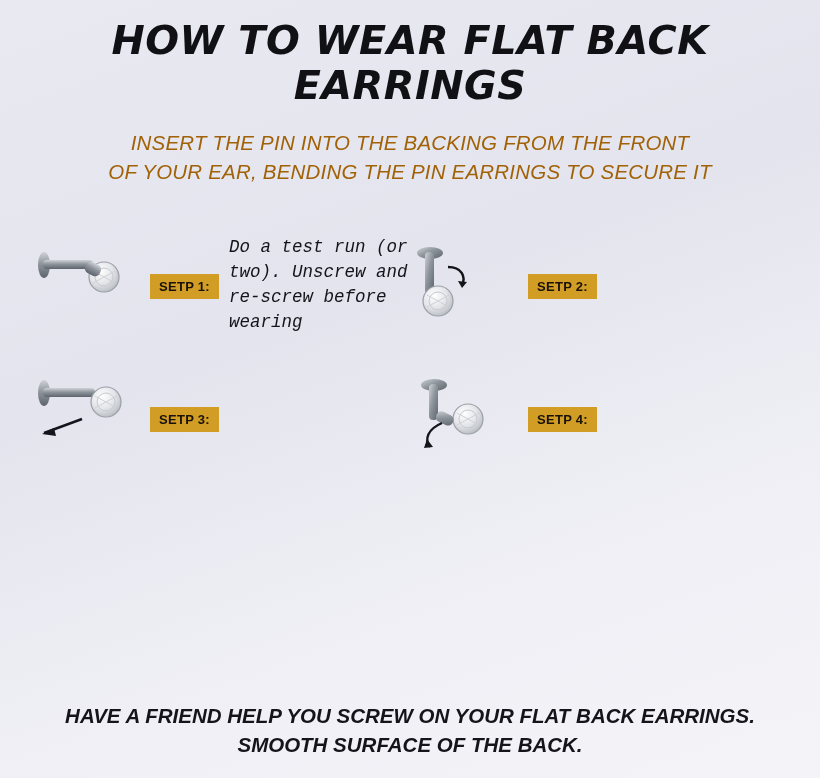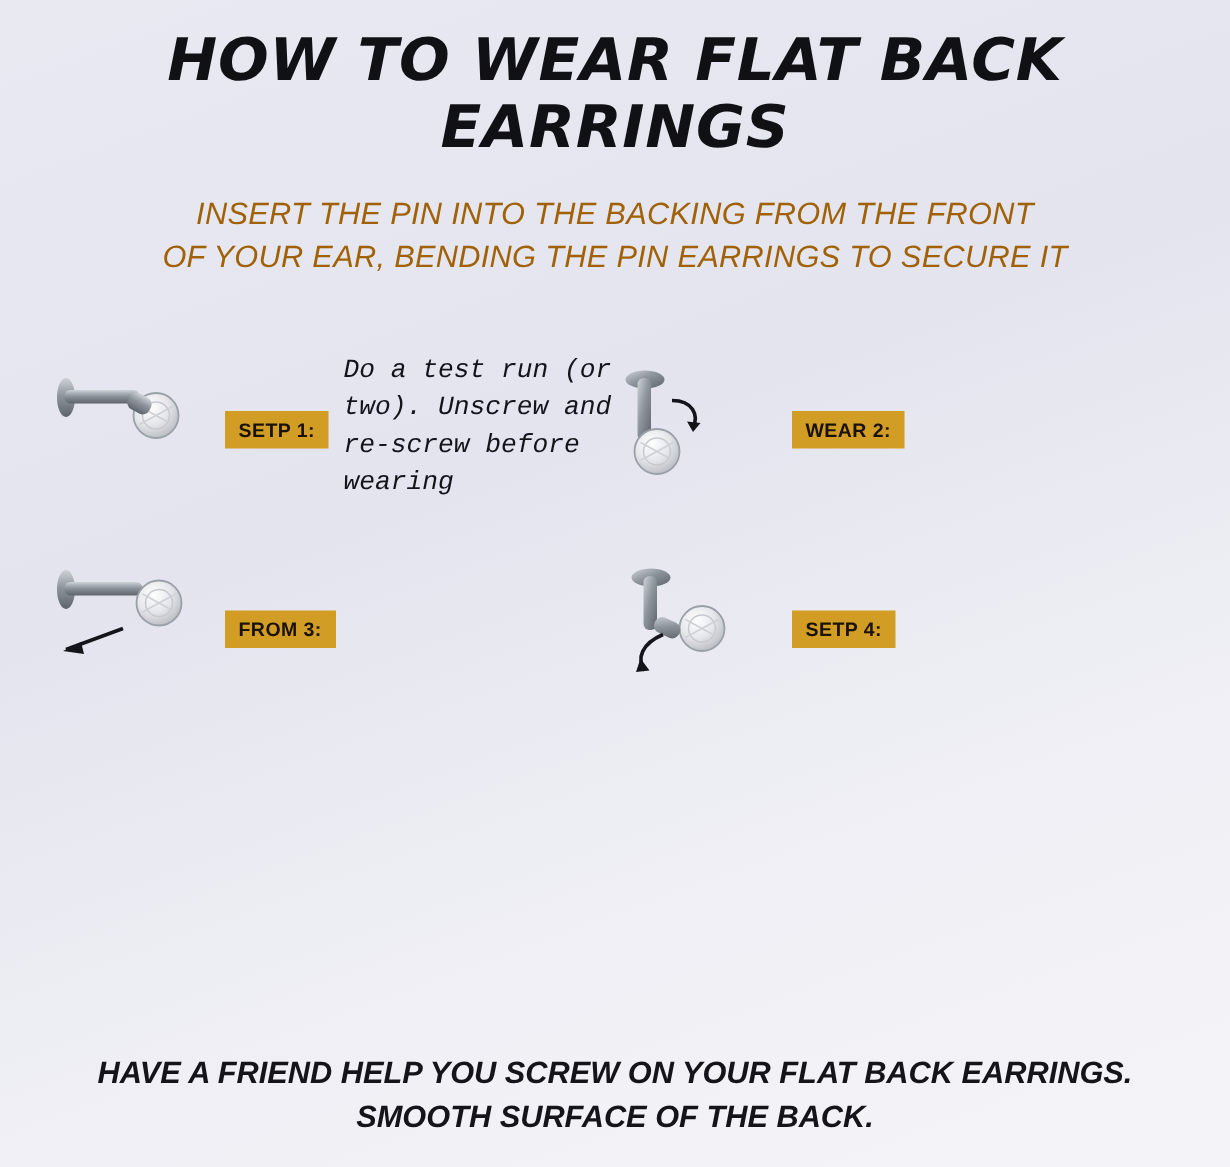--- a/index.html
+++ b/index.html
@@ -190,21 +190,21 @@
           </defs>
           <ellipse cx="22" cy="10" rx="13" ry="6" fill="url(#bar2)"></ellipse>
           <rect x="17" y="9" width="9" height="42" rx="4" fill="url(#bar2)"></rect>
           <circle cx="30" cy="58" r="15" fill="url(#gem2)" stroke="#9aa0a7" stroke-width="1.2"></circle>
           <circle cx="30" cy="58" r="9" fill="none" stroke="#c6cad0" stroke-width="1"></circle>
           <path d="M19 52 l22 12 M19 64 l22 -12" stroke="#cdd1d6" stroke-width="1"></path>
           <path d="M40 24 C54 24 58 34 54 42" fill="none" stroke="#15141a" stroke-width="2.4"></path>
           <path d="M50 38 l4 7 l5 -6 z" fill="#15141a"></path>
         </svg>
       </div>
-      <div class="step-badge">WEAR 2:</div>
+      <div class="step-badge">SETP 2:</div>
     </div>
 
     <div class="step">
       <div class="step-art">
         <svg class="earring" viewBox="0 0 120 80" xmlns="http://www.w3.org/2000/svg">
           <defs>
             <linearGradient id="bar3" x1="0" y1="0" x2="0" y2="1">
               <stop offset="0" stop-color="#cfd3d8"></stop>
                 <stop offset="0.45" stop-color="#8f959d"></stop>
                 <stop offset="1" stop-color="#5e646c"></stop>
@@ -217,21 +217,21 @@
           </defs>
           <ellipse cx="14" cy="16" rx="6" ry="13" fill="url(#bar3)"></ellipse>
           <rect x="13" y="11" width="52" height="9" rx="4" fill="url(#bar3)"></rect>
           <circle cx="76" cy="25" r="15" fill="url(#gem3)" stroke="#9aa0a7" stroke-width="1.2"></circle>
           <circle cx="76" cy="25" r="9" fill="none" stroke="#c6cad0" stroke-width="1"></circle>
           <path d="M65 19 l22 12 M65 31 l22 -12" stroke="#cdd1d6" stroke-width="1"></path>
           <path d="M52 42 L14 56" stroke="#15141a" stroke-width="2.4" fill="none"></path>
           <path d="M12 57 l12 -6 l2 8 z" fill="#15141a"></path>
         </svg>
       </div>
-      <div class="step-badge">FROM 3:</div>
+      <div class="step-badge">SETP 3:</div>
     </div>
 
     <div class="step">
       <div class="step-art">
         <svg class="earring" viewBox="0 0 120 80" xmlns="http://www.w3.org/2000/svg">
           <defs>
             <linearGradient id="bar4" x1="0" y1="0" x2="1" y2="1">
               <stop offset="0" stop-color="#cfd3d8"></stop>
                 <stop offset="0.45" stop-color="#8f959d"></stop>
                 <stop offset="1" stop-color="#5e646c"></stop>

